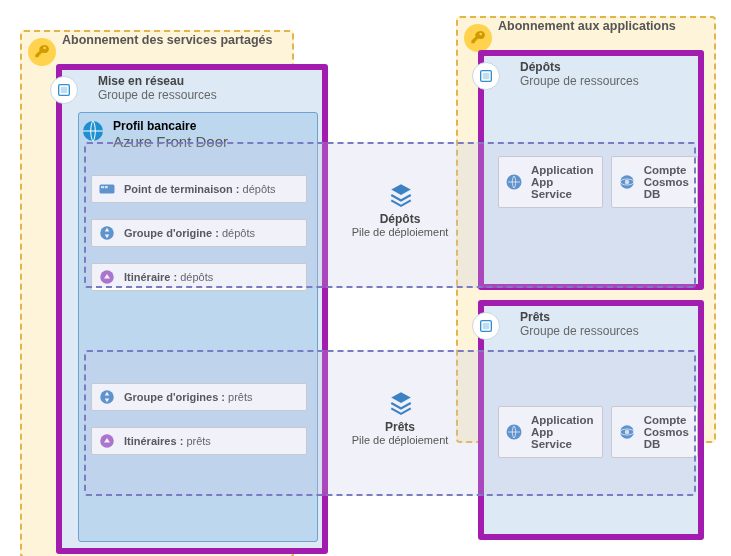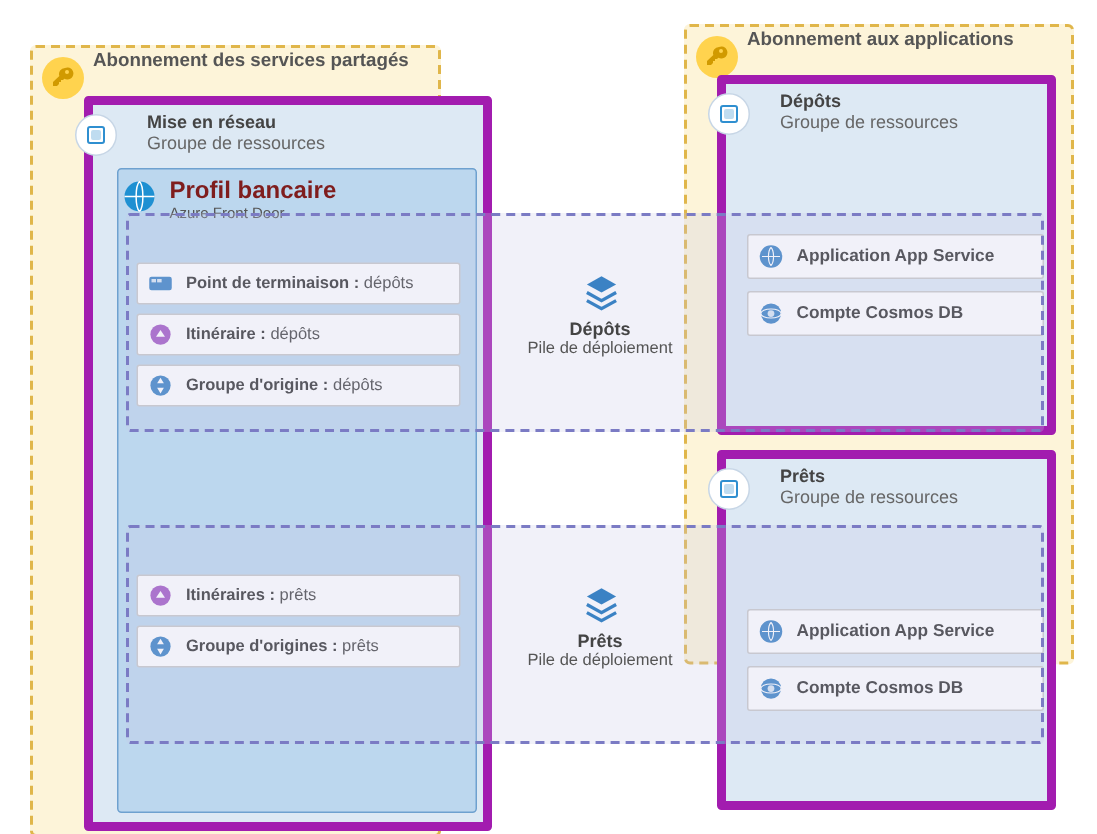--- a/index.html
+++ b/index.html
@@ -17,46 +17,46 @@
   .rg .rg-title{font-weight:600;font-size:12px;color:#444;padding:4px 6px 0 36px}
   .rg .rg-sub{font-size:12px;color:#666;padding:0 6px 4px 36px}
   .rg-badge{position:absolute;left:-12px;top:6px;width:28px;height:28px;border-radius:50%;background:#fff;border:1px solid #c7d6e6;display:flex;align-items:center;justify-content:center}
   .rg-badge svg{width:16px;height:16px}
 
   .rg.net{left:34px;top:32px;width:272px;height:490px}
   .rg.dep{left:20px;top:32px;width:226px;height:240px}
   .rg.pre{left:20px;top:282px;width:226px;height:240px}
 
   .afd{position:absolute;left:16px;top:42px;width:240px;height:430px;border:1px solid #6ea1cf;background:#bcd7ee;border-radius:3px}
-  .afd-title{font-weight:600;font-size:16px;color:#7f1d1d;padding:6px 6px 0 34px}
-  .afd-sub{font-size:10px;color:#555;padding:0 6px 4px 34px}
+  .afd-title{font-weight:600;font-size:12px;color:#000000;padding:6px 6px 0 34px}
+  .afd-sub{font-size:15px;color:#555;padding:0 6px 4px 34px}
   .globe{position:absolute;left:2px;top:6px;width:24px;height:24px}
 
   .svc{background:#fff;border:1px solid #c9c9c9;border-radius:2px;padding:6px 8px 6px 32px;position:relative;font-size:11px;color:#444;min-height:28px;display:flex;align-items:center}
   .svc .ic{position:absolute;left:6px;top:50%;transform:translateY(-50%);width:18px;height:18px}
   .svc b{font-weight:600;color:#333}
 
-  .res-col{position:absolute;left:14px;top:46px;width:198px;display:flex;flex-direction:column;gap:8px}
+  .res-col{position:absolute;left:14px;top:46px;width:198px;display:flex;flex-direction:row;gap:8px}
   .res{background:#fff;border:1px solid #c9c9c9;border-radius:2px;padding:7px 8px 7px 32px;position:relative;font-size:11.5px;font-weight:600;color:#333;min-height:30px;display:flex;align-items:center}
   .res .ic{position:absolute;left:6px;top:50%;transform:translateY(-50%);width:18px;height:18px}
 
   
   .stack{position:absolute;border:2px dashed #7b7bc4;background:rgba(200,200,230,0.25);border-radius:3px;pointer-events:none}
   .stack.depstack{left:74px;top:132px;width:612px;height:146px}
   .stack.prestack{left:74px;top:340px;width:612px;height:146px}
   .stack-lbl{position:absolute;width:120px;text-align:center;color:#555;font-size:11px}
   .stack-lbl .st{font-weight:600;font-size:12px;color:#444}
   .stack-lbl.dep{left:330px;top:202px}
   .stack-lbl.pre{left:330px;top:410px}
   .stack-ic{position:absolute;width:26px;height:26px}
   .stack-ic.dep{left:378px;top:172px}
   .stack-ic.pre{left:378px;top:380px}
 
   
-  .grp{position:absolute;left:12px;width:216px;display:flex;flex-direction:column;gap:6px}
+  .grp{position:absolute;left:12px;width:216px;display:flex;flex-direction:column;gap:16px}
   .grp.g1{top:62px}
   .grp.g2{top:270px}
 </style>
 </head>
 <body>
 
 <div class="diagram">
 
   <div class="sub left">
     <span class="key-icon">
@@ -90,48 +90,48 @@
           <div class="svc">
             <span class="ic"><svg viewBox="0 0 24 24">
                   <rect x="2" y="6" width="20" height="12" rx="2" fill="#3b82c4"></rect>
                   <rect x="4" y="8" width="4" height="3" fill="#fff" opacity="0.8"></rect>
                   <rect x="9" y="8" width="4" height="3" fill="#fff" opacity="0.8"></rect>
                 </svg></span>
             <span><b>Point de terminaison :</b> <span>dépôts</span></span>
           </div>
           <div class="svc">
             <span class="ic"><svg viewBox="0 0 24 24">
+                  <circle cx="12" cy="12" r="9" fill="#3b82c4"></circle>
+                  <path d="M12 5l3 5h-6zM12 19l-3-5h6z" fill="#fff"></path>
+                </svg></span>
+            <span><b>Groupe d'origine :</b> <span>dépôts</span></span>
+          </div>
+          <div class="svc">
+            <span class="ic"><svg viewBox="0 0 24 24">
                   <circle cx="12" cy="12" r="9" fill="#a259c4"></circle>
                   <path d="M8 14l4-6 4 6z" fill="#fff"></path>
                 </svg></span>
             <span><b>Itinéraire :</b> <span>dépôts</span></span>
           </div>
+        </div>
+
+        <div class="grp g2">
           <div class="svc">
             <span class="ic"><svg viewBox="0 0 24 24">
                   <circle cx="12" cy="12" r="9" fill="#3b82c4"></circle>
                   <path d="M12 5l3 5h-6zM12 19l-3-5h6z" fill="#fff"></path>
                 </svg></span>
-            <span><b>Groupe d'origine :</b> <span>dépôts</span></span>
-          </div>
-        </div>
-
-        <div class="grp g2">
+            <span><b>Groupe d'origines :</b> <span>prêts</span></span>
+          </div>
           <div class="svc">
             <span class="ic"><svg viewBox="0 0 24 24">
                   <circle cx="12" cy="12" r="9" fill="#a259c4"></circle>
                   <path d="M8 14l4-6 4 6z" fill="#fff"></path>
                 </svg></span>
             <span><b>Itinéraires :</b> <span>prêts</span></span>
-          </div>
-          <div class="svc">
-            <span class="ic"><svg viewBox="0 0 24 24">
-                  <circle cx="12" cy="12" r="9" fill="#3b82c4"></circle>
-                  <path d="M12 5l3 5h-6zM12 19l-3-5h6z" fill="#fff"></path>
-                </svg></span>
-            <span><b>Groupe d'origines :</b> <span>prêts</span></span>
           </div>
         </div>
       </div>
     </div>
   </div>
 
   <div class="sub right">
     <span class="key-icon">
       <svg viewBox="0 0 24 24" fill="#d19a00">
           <path d="M14 2a6 6 0 00-5.65 8L2 16v4h4l2-2v-2h2v-2h2l1.35-1.35A6 6 0 1014 2zm2 6a2 2 0 110-4 2 2 0 010 4z"></path>

